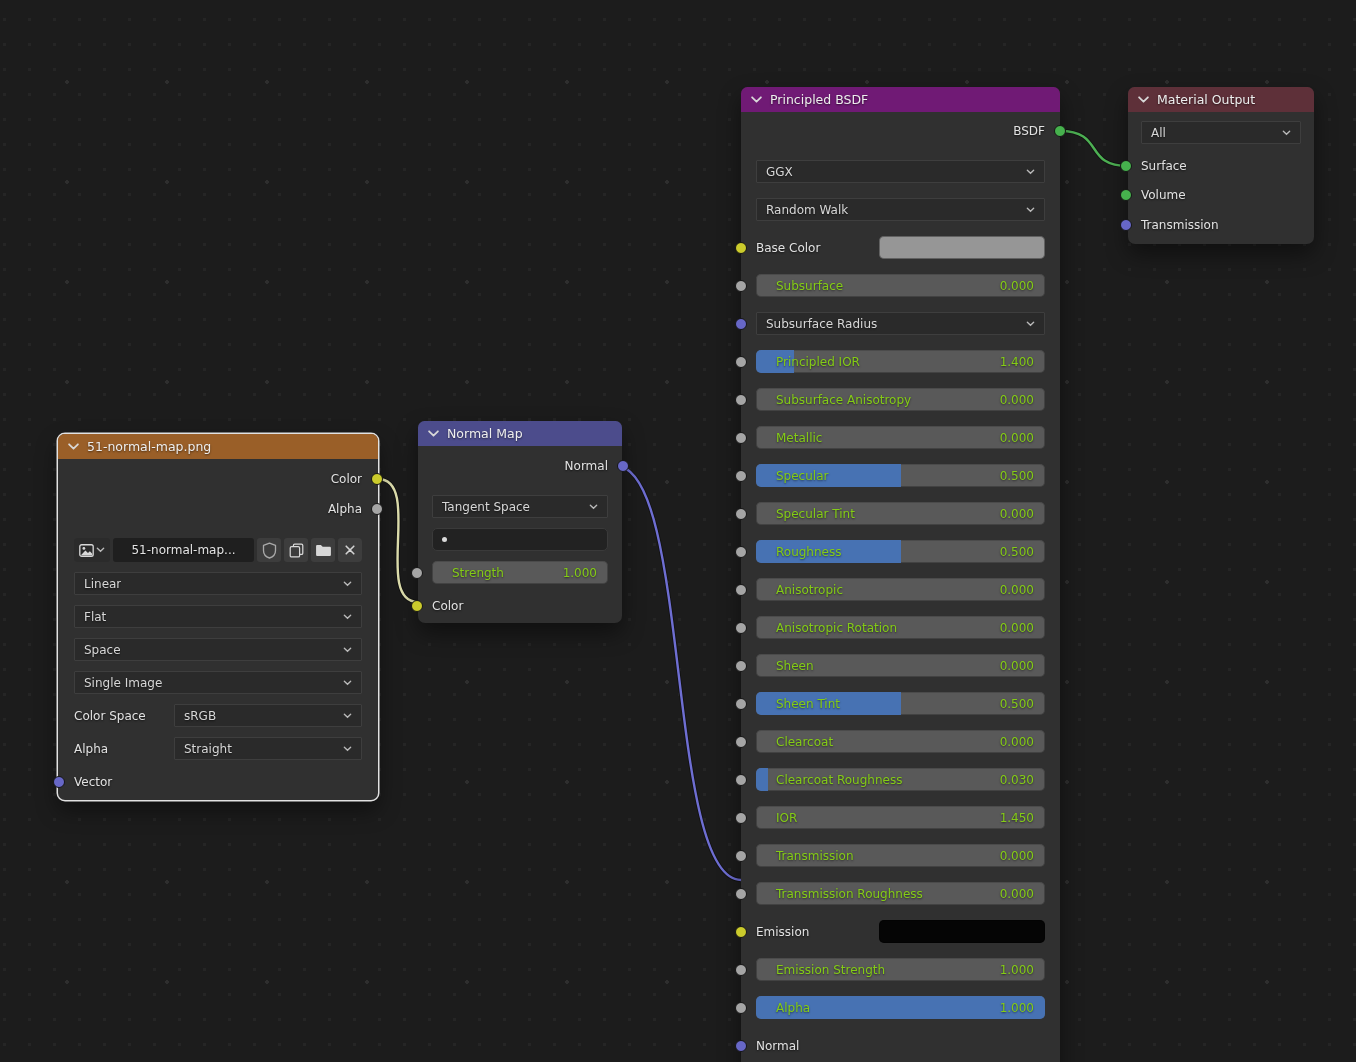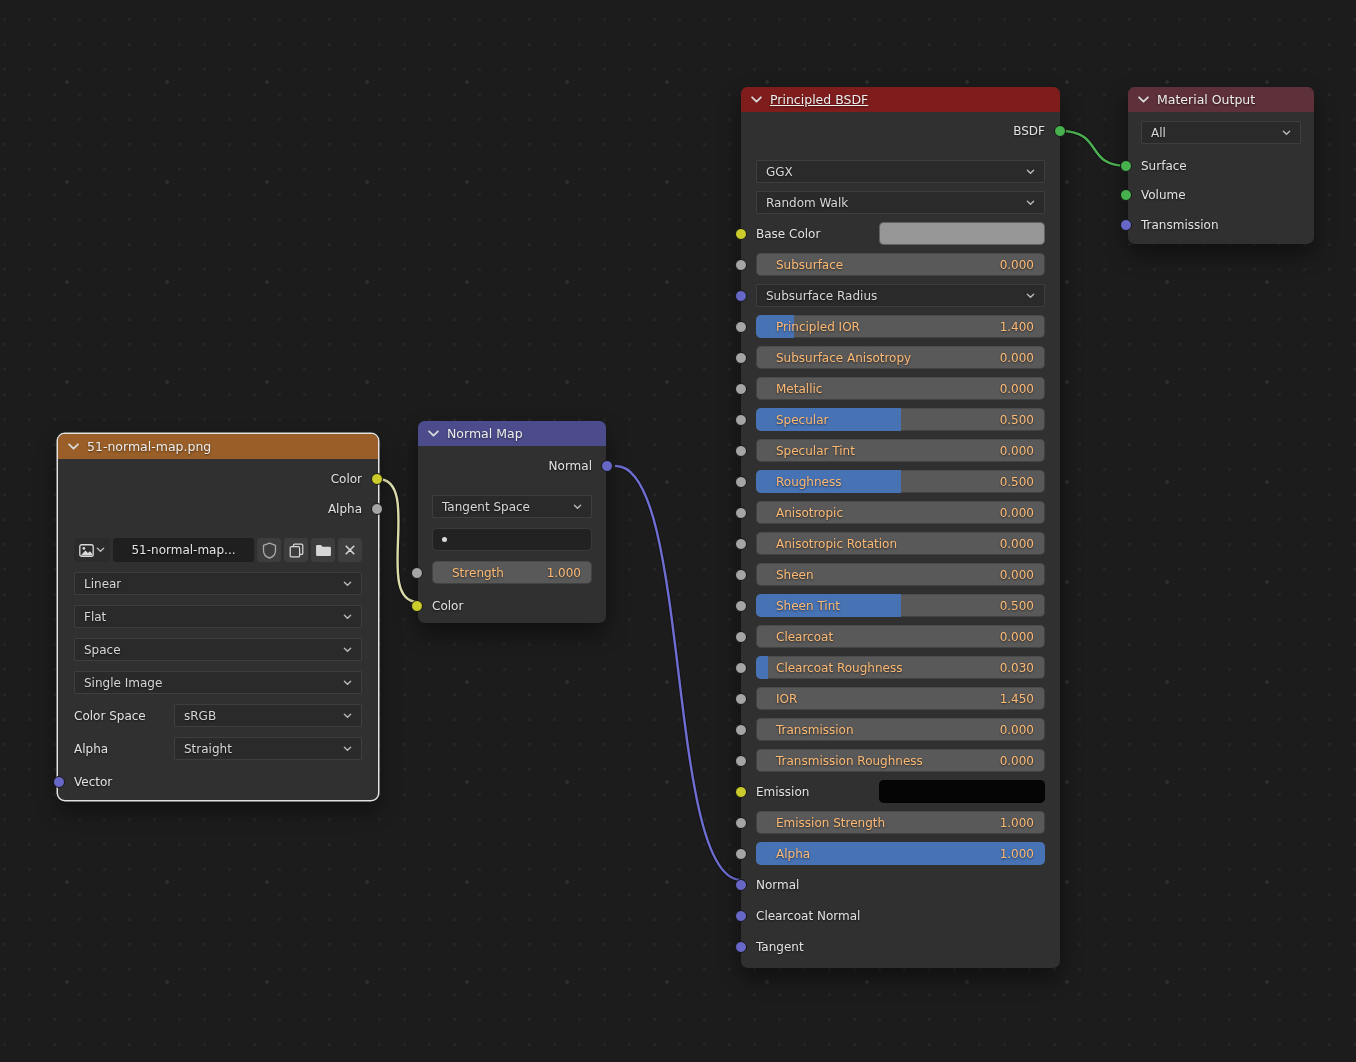--- a/index.html
+++ b/index.html
@@ -60,21 +60,21 @@
   .select span { overflow:hidden; text-overflow:ellipsis; white-space:nowrap; }
 
   .slider {
     flex:1; height:23px; position:relative; overflow:hidden;
     background:#595959; border-radius:5px;
     box-shadow: inset 0 1px 0 rgba(255,255,255,.05), inset 0 0 0 1px rgba(0,0,0,.25);
   }
   .slider .fill { position:absolute; left:0; top:0; bottom:0; background:#4772b3; }
   .slider .lab, .slider .val {
     position:absolute; top:50%; transform:translateY(-50%);
-    color:#fdba74; text-shadow:0 1px 2px rgba(0,0,0,.55); white-space:nowrap;text-align:center;
+    color:#84cc16; text-shadow:0 1px 2px rgba(0,0,0,.55); white-space:nowrap;text-align:center;
   }
   .slider .lab { left:20px; }
   .slider .val { right:11px; }
 
   .swatch { flex:1; height:23px; border-radius:5px; box-shadow: inset 0 0 0 1px rgba(0,0,0,.35); }
   .labelcol { flex:0 0 123px; }
 
   
   #node-image { left:58px; top:434px; width:320px; }
   #node-image .nheader { background:#9a5f28; }
@@ -88,36 +88,36 @@
   .tbtn.first { flex:0 0 36px; border-radius:4px 3px 3px 4px; gap:2px; background:#2b2b2b; }
   .tbtn.last { border-radius:3px 4px 4px 3px; }
   .namefield {
     flex:1; background:#1f1f1f; border-radius:3px; display:flex; align-items:center; justify-content:center;
     color:#e4e4e4; text-shadow:0 1px 2px rgba(0,0,0,.7); overflow:hidden; white-space:nowrap;
   }
   .proprow .rowlab { flex:0 0 100px; }
   .ticon { display:block; }
 
   
-  #node-normalmap { left:418px; top:421px; width:188px; }
+  #node-normalmap { left:418px; top:421px; width:204px; }
   #node-normalmap .nheader { background:#4c4c8c; }
   #node-normalmap .nbody { padding:8px 14px 6px; }
   #node-normalmap .row-space { margin-top:18px; }
   .field {
     flex:1; height:23px; background:#222222; border:1px solid #3a3a3a; border-radius:5px;
     display:flex; align-items:center; padding:0 9px; gap:7px;
   }
   .uvdot { width:5px; height:5px; border-radius:50%; background:#dadada; }
 
   
   #node-principled { left:741px; top:87px; width:319px; }
-  #node-principled .nheader { background:#7f1d1d;text-decoration:underline; }
+  #node-principled .nheader { background:#701a75; }
   #node-principled .nbody { padding:7px 15px 10px; }
   #principled-rows { margin-top:18px; }
-  #principled-rows .prow { margin-bottom:8px; }
+  #principled-rows .prow { margin-bottom:15px; }
   #principled-rows .prow:last-child { margin-bottom:0; }
 
   
   #node-output { left:1128px; top:87px; width:186px; }
   #node-output .nheader { background:#5e3039; }
   #node-output .nbody { padding:9px 13px 8px; }
   #node-output .prow.allrow { margin-bottom:10px; }
   #output-rows .prow { margin-bottom:6.5px; }
   #output-rows .prow:last-child { margin-bottom:0; }
 </style>

